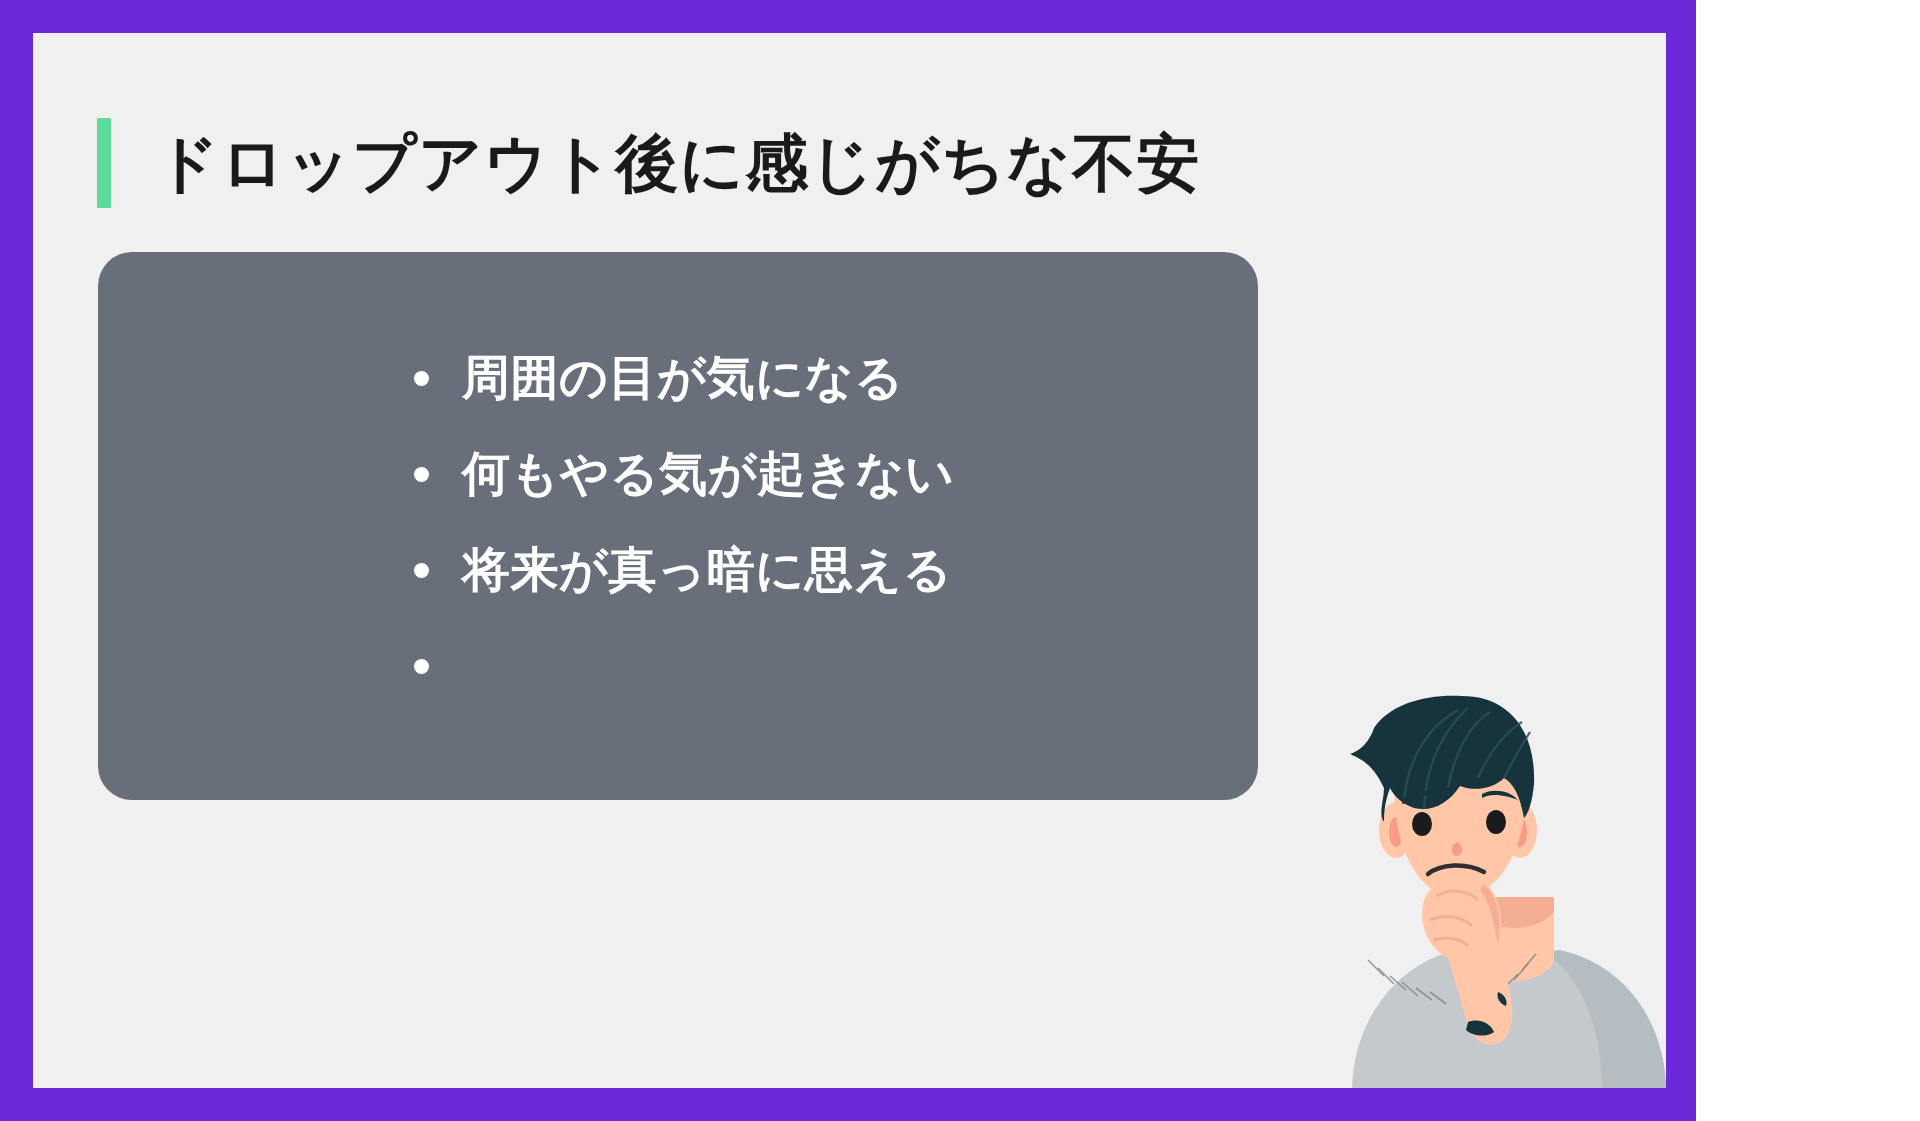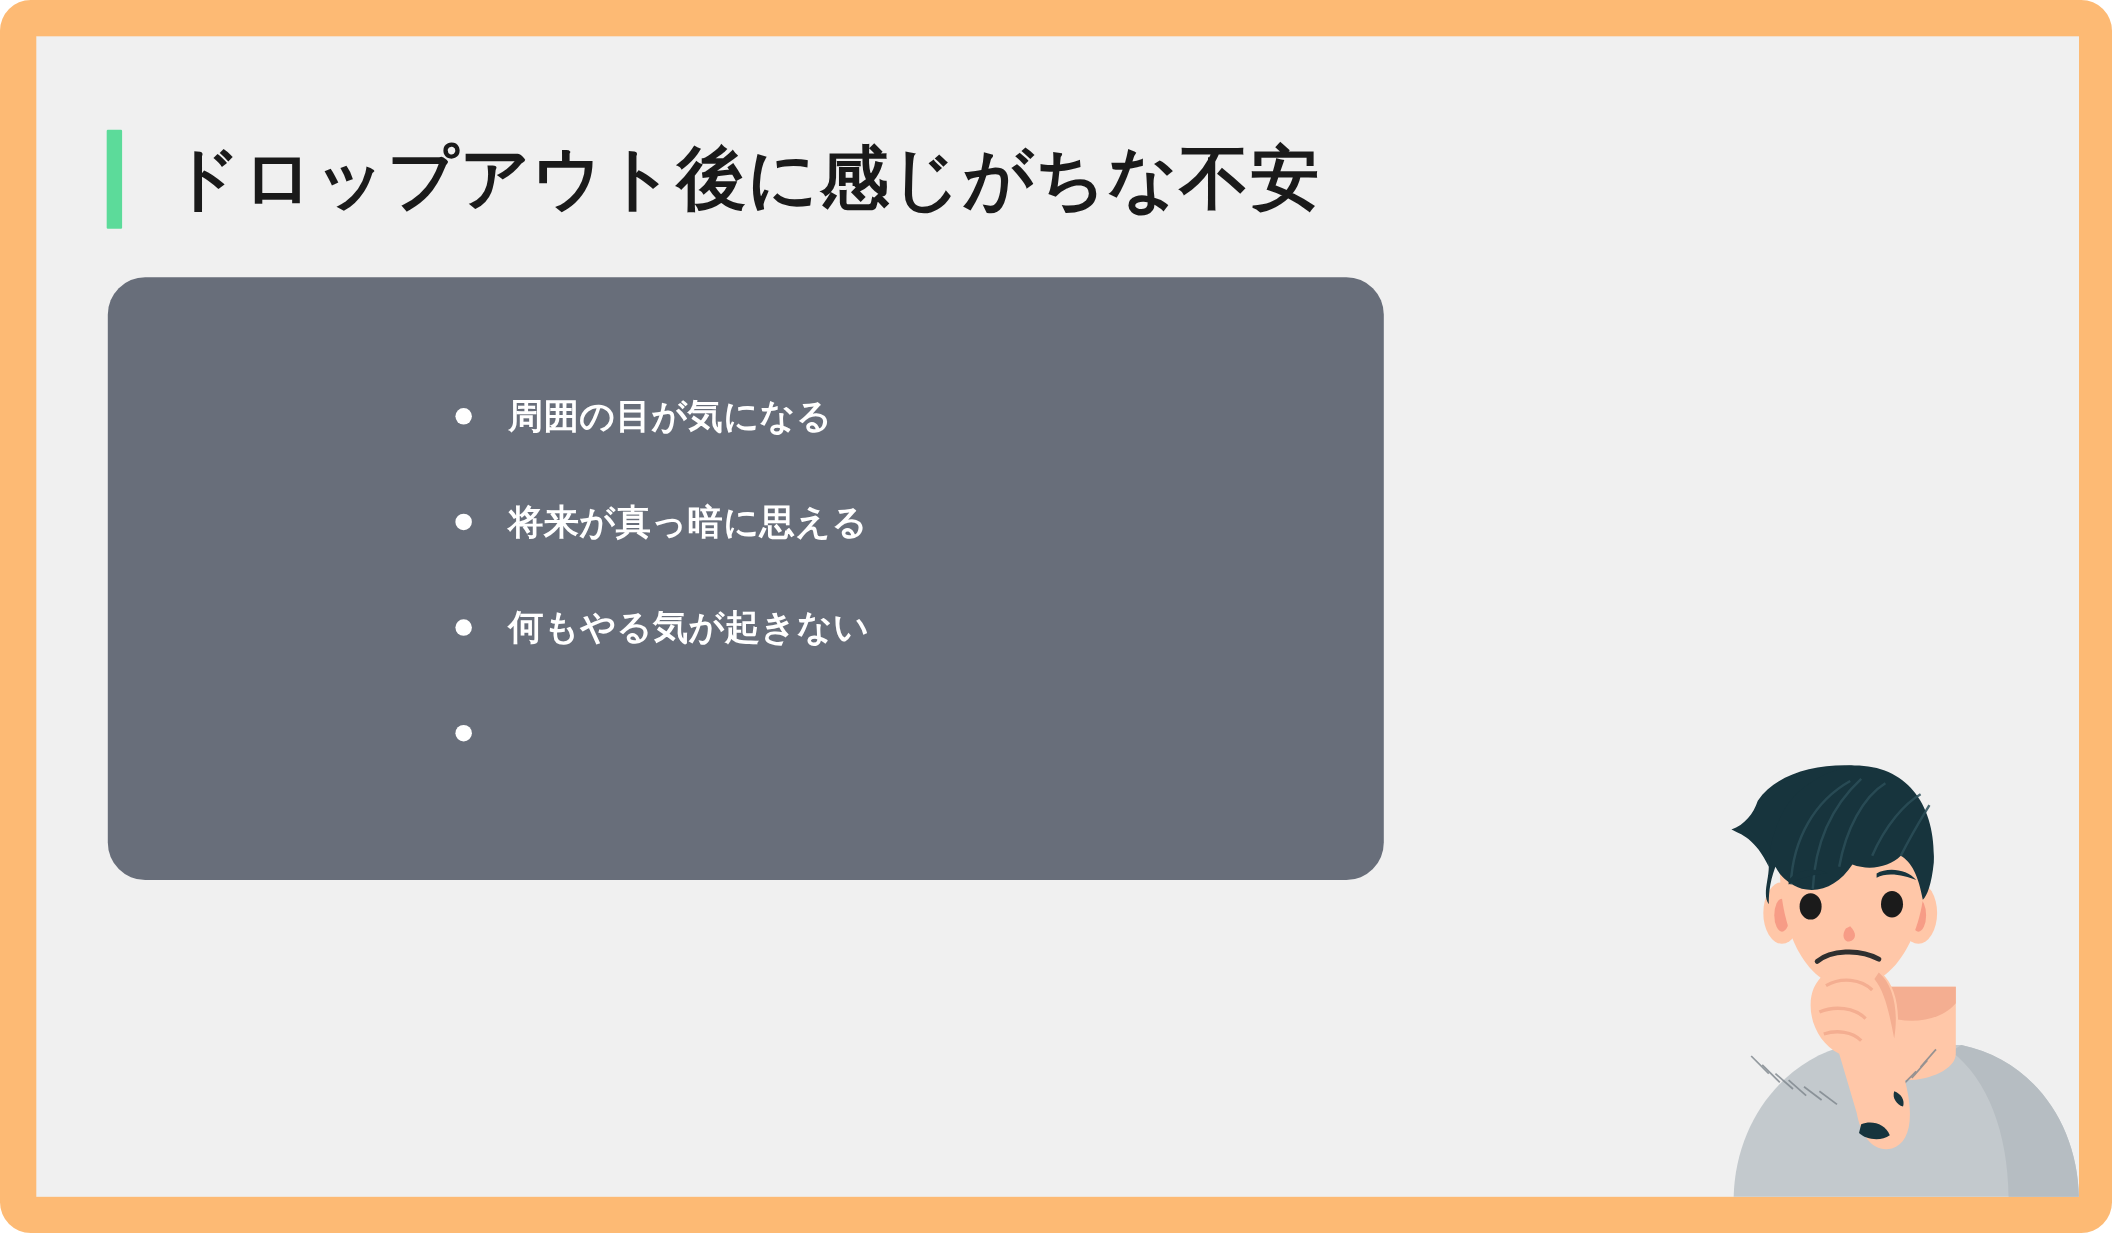--- a/index.html
+++ b/index.html
@@ -10,26 +10,25 @@
   body {
     width: 1920px;
     height: 1121px;
     overflow: hidden;
     font-family: "Liberation Sans", "DejaVu Sans", sans-serif;
   }
 
   
   .slide {
     position: relative;
-    width: 1920px;
+    width: 1696px;
     height: 1121px;
     box-sizing: border-box;
-    background: #fdba74;               
+    background: #6d28d9;               
     padding: 33px 30px 33px 33px;      
-    border-radius: 28px;
   }
   .slide-inner {
     position: relative;
     width: 100%;
     height: 100%;
     background: #F0F0F0;               
     overflow: hidden;
   }
 
   
@@ -86,21 +85,21 @@
   }
   .bullet-dot {
     width: 15px;
     height: 15px;
     border-radius: 50%;
     background: #ffffff;
     flex: 0 0 auto;
     margin-right: 33px;
   }
   .bullet-label {
-    font-size: 32px;
+    font-size: 48px;
     font-weight: bold;
     white-space: nowrap;
     line-height: 1;
     letter-spacing: 0.01em;
     font-family: Liberation Serif, serif;
   }
 
   
   .illustration {
     position: absolute;
@@ -123,25 +122,25 @@
     </div>
 
     <div class="card">
       <ul class="bullet-list">
         <li class="bullet-item">
           <span class="bullet-dot"></span>
           <span class="bullet-label">周囲の目が気になる</span>
         </li>
         <li class="bullet-item">
           <span class="bullet-dot"></span>
+          <span class="bullet-label">何もやる気が起きない</span>
+        </li>
+        <li class="bullet-item">
+          <span class="bullet-dot"></span>
           <span class="bullet-label">将来が真っ暗に思える</span>
-        </li>
-        <li class="bullet-item">
-          <span class="bullet-dot"></span>
-          <span class="bullet-label">何もやる気が起きない</span>
         </li>
         <li class="bullet-item">
           <span class="bullet-dot"></span>
         </li>
       </ul>
     </div>
 
     <div class="illustration">
       <svg viewBox="0 0 330 400" xmlns="http://www.w3.org/2000/svg" aria-hidden="true">
 

